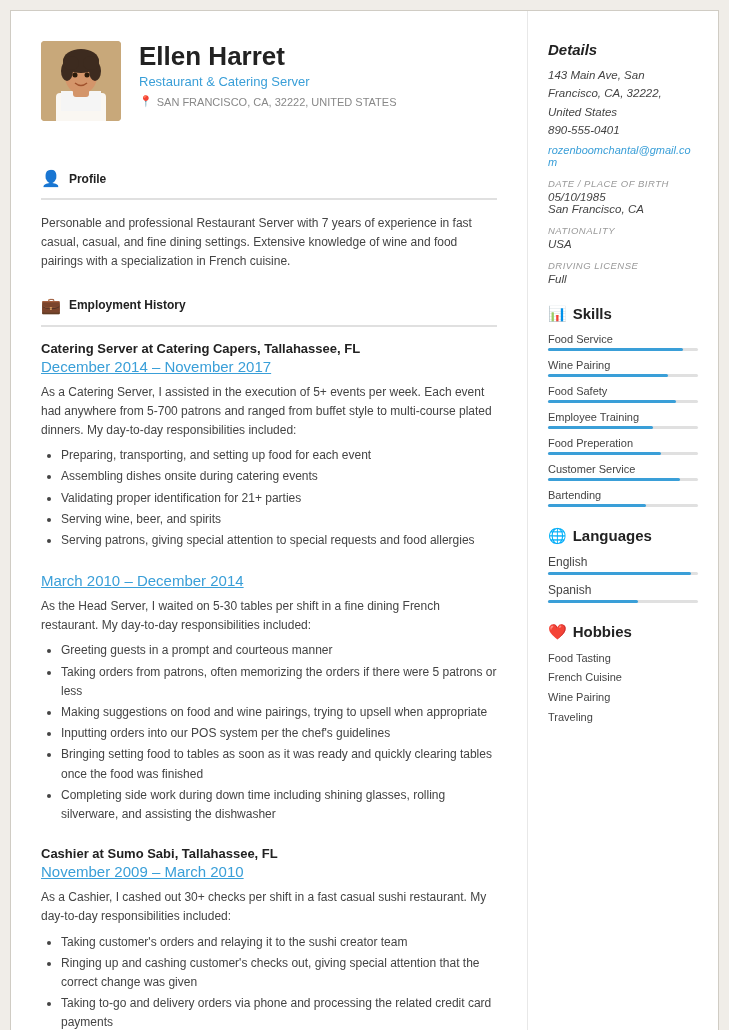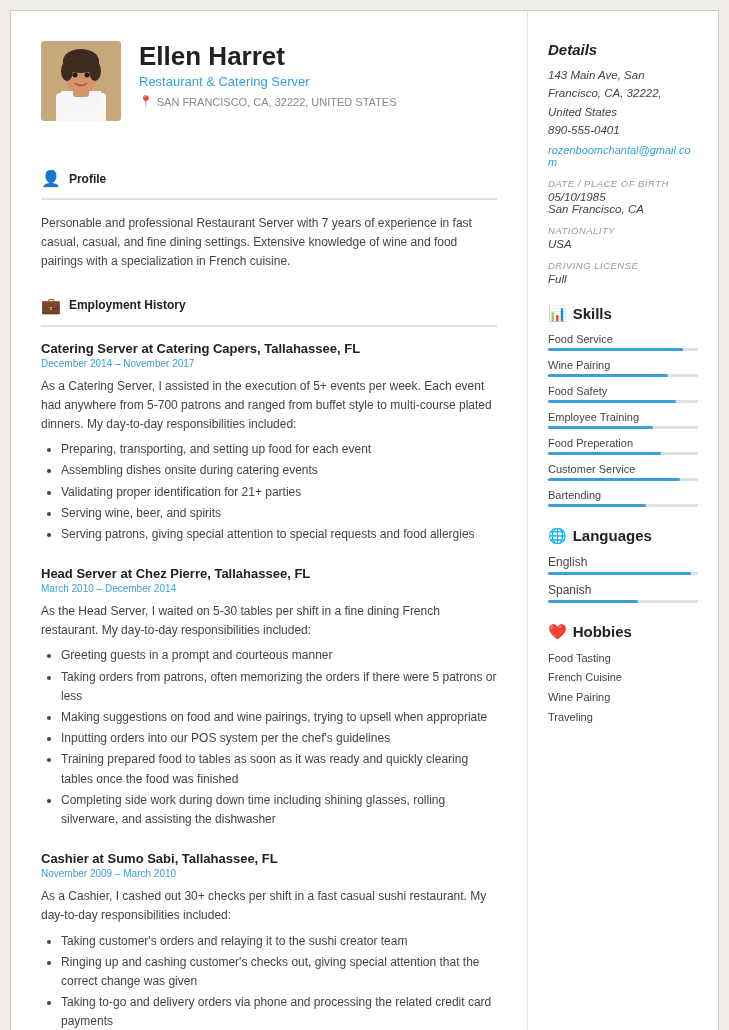--- a/index.html
+++ b/index.html
@@ -108,23 +108,24 @@
     .job {
       margin-bottom: 22px;
     }
     .job-title {
       font-size: 13px;
       font-weight: bold;
       color: #222;
       margin-bottom: 2px;
     }
     .job-dates {
-      font-size: 10px;
+      font-size: 15px;
       color: #3a9fd8;
       margin-bottom: 8px;
+      text-decoration: underline;
     }
     .job-desc {
       font-size: 12px;
       color: #444;
       line-height: 1.6;
       margin-bottom: 6px;
     }
     .job-bullets {
       list-style: disc;
       padding-left: 20px;
@@ -323,29 +324,28 @@
     <div class="job-desc">As a Catering Server, I assisted in the execution of 5+ events per week. Each event had anywhere from 5-700 patrons and ranged from buffet style to multi-course plated dinners. My day-to-day responsibilities included:</div>
     <ul class="job-bullets">
                 <li>Preparing, transporting, and setting up food for each event</li>
                 <li>Assembling dishes onsite during catering events</li>
                 <li>Validating proper identification for 21+ parties</li>
                 <li>Serving wine, beer, and spirits</li>
                 <li>Serving patrons, giving special attention to special requests and food allergies</li>
               </ul>
   </div>
             <div class="job">
-    <div class="job-title">Head Server at Chez Pierre, Tallahassee, FL</div>
     <div class="job-dates">March 2010  –  December 2014</div>
     <div class="job-desc">As the Head Server, I waited on 5-30 tables per shift in a fine dining French restaurant. My day-to-day responsibilities included:</div>
     <ul class="job-bullets">
                 <li>Greeting guests in a prompt and courteous manner</li>
                 <li>Taking orders from patrons, often memorizing the orders if there were 5 patrons or less</li>
                 <li>Making suggestions on food and wine pairings, trying to upsell when appropriate</li>
                 <li>Inputting orders into our POS system per the chef's guidelines</li>
-                <li>Training prepared food to tables as soon as it was ready and quickly clearing tables once the food was finished</li>
+                <li>Bringing setting food to tables as soon as it was ready and quickly clearing tables once the food was finished</li>
                 <li>Completing side work during down time including shining glasses, rolling silverware, and assisting the dishwasher</li>
               </ul>
   </div>
             <div class="job">
     <div class="job-title">Cashier at Sumo Sabi, Tallahassee, FL</div>
     <div class="job-dates">November 2009  –  March 2010</div>
     <div class="job-desc">As a Cashier, I cashed out 30+ checks per shift in a fast casual sushi restaurant. My day-to-day responsibilities included:</div>
     <ul class="job-bullets">
                 <li>Taking customer's orders and relaying it to the sushi creator team</li>
                 <li>Ringing up and cashing customer's checks out, giving special attention that the correct change was given</li>

